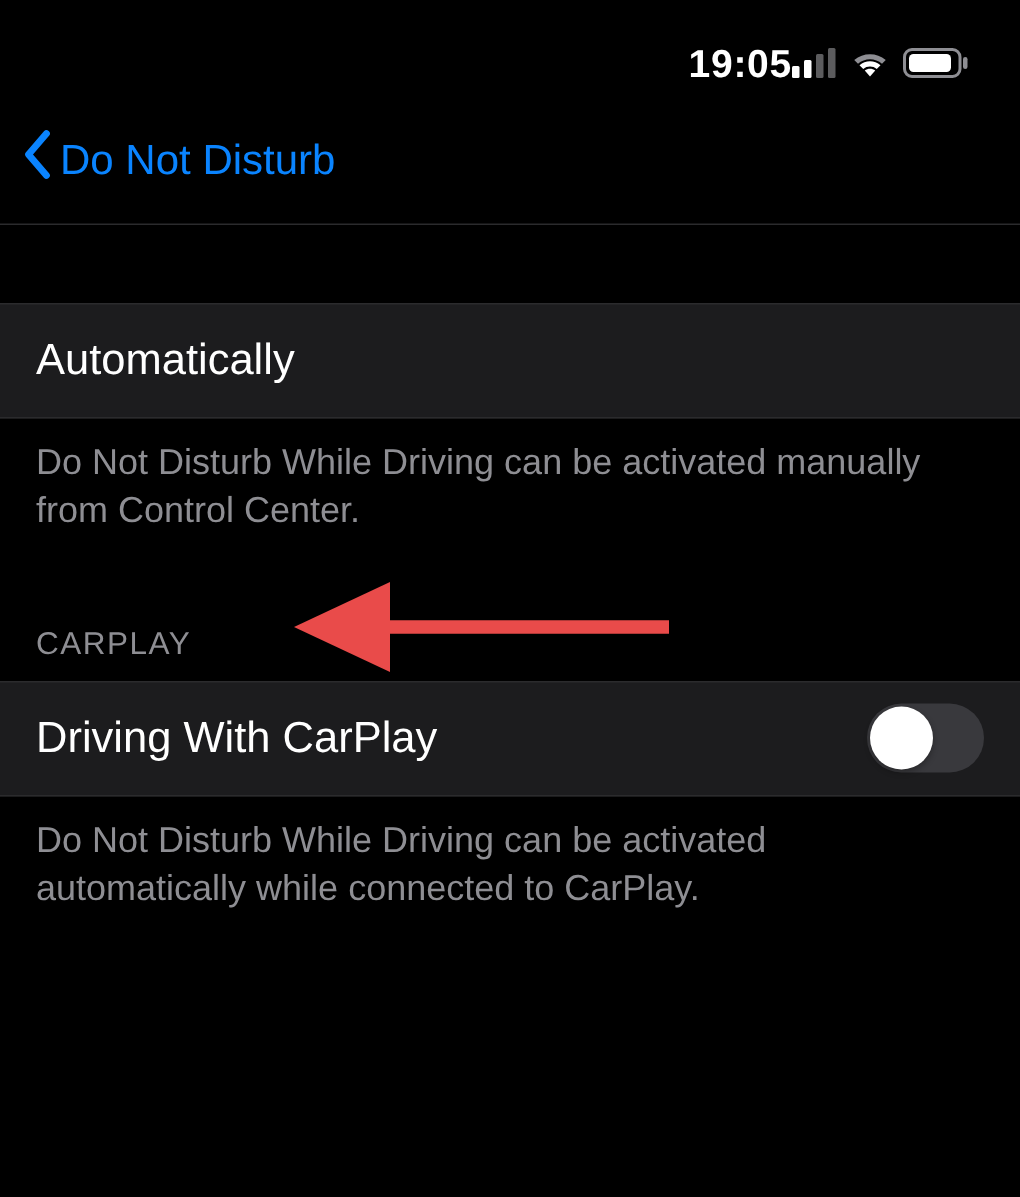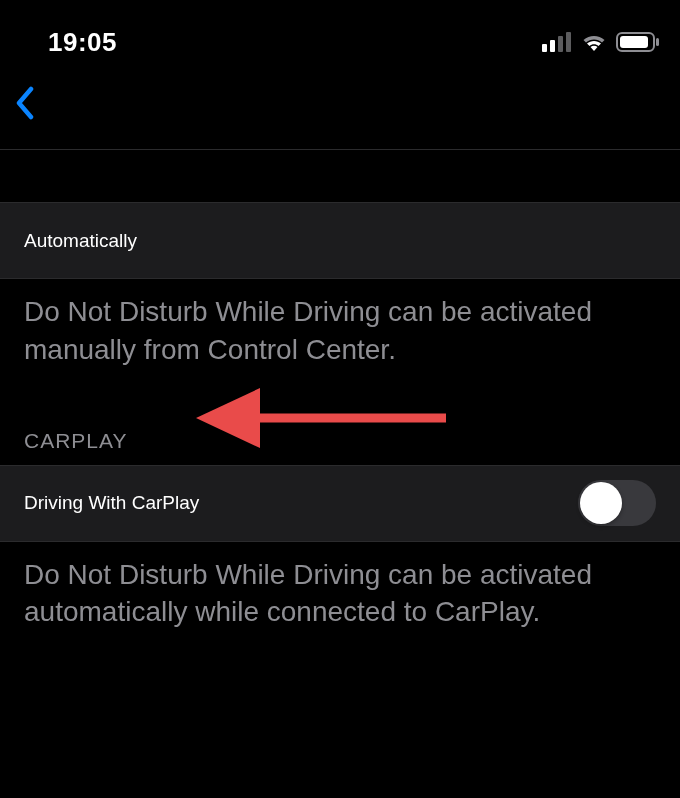--- a/index.html
+++ b/index.html
@@ -13,23 +13,23 @@
       height: 798px;
       background: #000;
       font-family: -apple-system, BlinkMacSystemFont, "Helvetica Neue", Arial, sans-serif;
       color: #fff;
       overflow: hidden;
       position: relative;
     }
     
     .status-bar {
       display: flex;
-      justify-content: space-between;
-      align-items: center;
-      padding: 22px 20px 10px 48px;
+      justify-content: flex-end;
+      align-items: center;
+      padding: 22px 34px 10px 48px;
       height: 72px;
     }
     .status-time {
       font-size: 26px;
       font-weight: 600;
       letter-spacing: 0.5px;
     }
     .status-icons {
       display: flex;
       align-items: center;
@@ -76,21 +76,21 @@
       background: #1c1c1e;
       border-top: 1px solid #2b2b2d;
       border-bottom: 1px solid #2b2b2d;
     }
     .list-row {
       display: flex;
       align-items: center;
       justify-content: space-between;
       padding: 0 24px;
       height: 75px;
-      font-size: 19px;
+      font-size: 29px;
       color: #fff;
       position: relative;
     }
     .list-row + .list-row {
       border-top: 1px solid #333336;
     }
     .list-row .row-inner-border {
       position: absolute;
       left: 24px;
       right: 0;
@@ -102,21 +102,21 @@
       display: none;
     }
     .checkmark {
       color: #0a84ff;
       width: 28px;
       height: 28px;
     }
     
     .footer-text {
       padding: 14px 24px 12px 24px;
-      font-size: 28px;
+      font-size: 24px;
       line-height: 1.35;
       color: #8e8e93;
     }
     
     .section-header {
       padding: 48px 27px 12px 24px;
       font-size: 21px;
       letter-spacing: 1px;
       color: #8e8e93;
       text-transform: uppercase;
@@ -180,20 +180,21 @@
   </div>
 </div>
 
 <div class="nav-bar">
   <div class="back-button">
     <span>
       <svg class="back-chevron" viewBox="0 0 22 34">
         <polyline points="17,3 5,17 17,31" fill="none" stroke="#0a84ff" stroke-width="4.5" stroke-linecap="round" stroke-linejoin="round"></polyline>
       </svg>
     </span>
+    <span>Do Not Disturb</span>
   </div>
 </div>
 
 <div class="spacer-top"></div>
 
 <div class="list-group">
   <div class="list-row">
     <span>Automatically</span>
   </div>
 </div>

